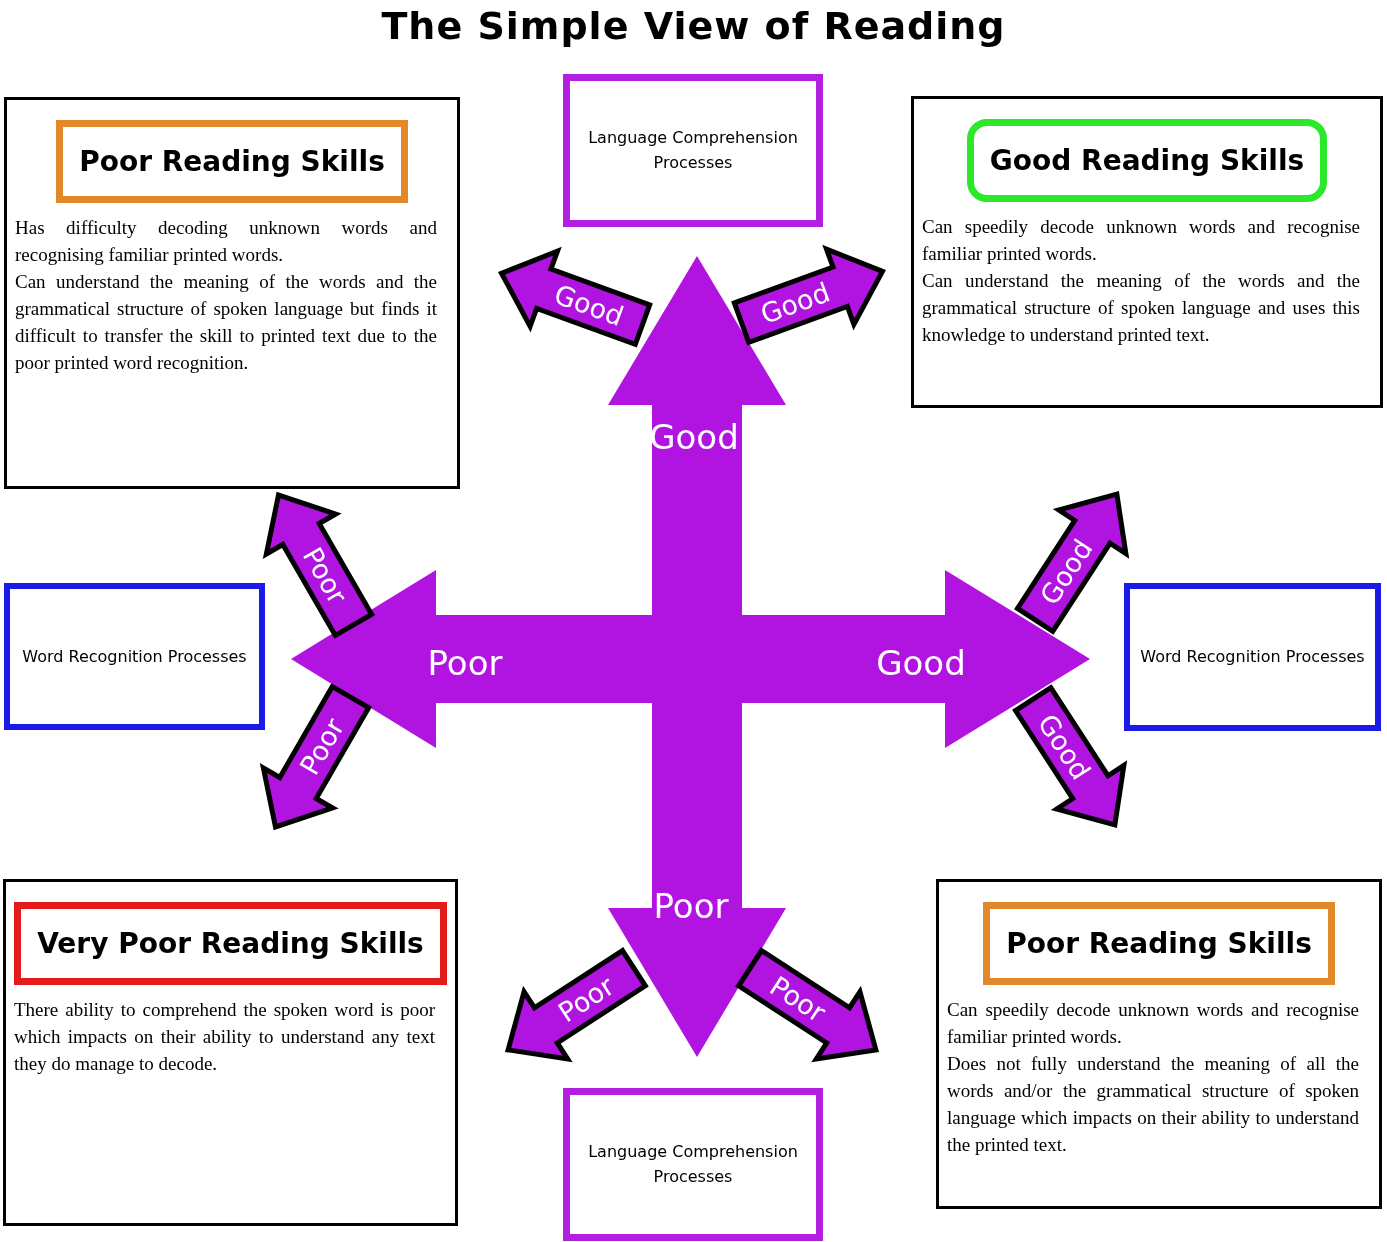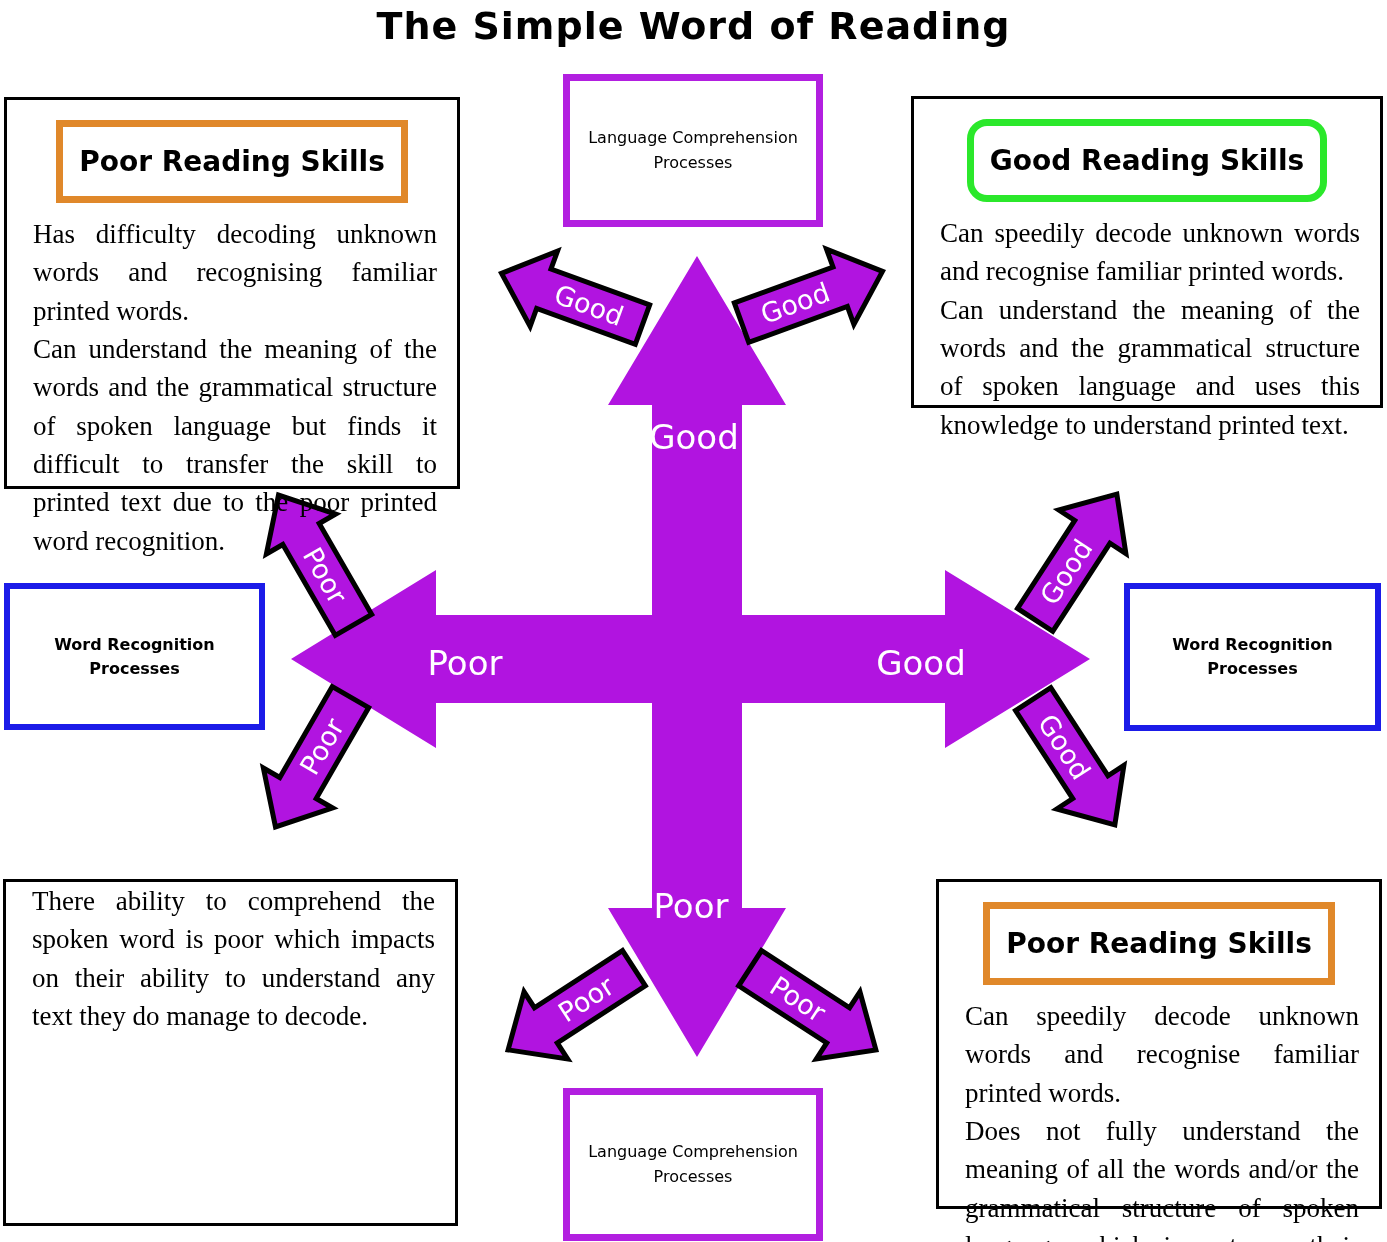--- a/index.html
+++ b/index.html
@@ -11,50 +11,50 @@
 
   #title{position:absolute;left:0;right:0;top:4px;text-align:center;
          font-size:38px;font-weight:bold;letter-spacing:1px;}
 
   #arrow-layer{position:absolute;left:0;top:0;width:1387px;height:1242px;z-index:0;}
 
   .cornerbox{position:absolute;border:3px solid #000;background:#fff;z-index:1;}
   .cornerbox .hdr{display:block;width:fit-content;margin:20px auto 12px;
                   padding:18px 16px;border-style:solid;border-width:7px;
                   font-size:28px;font-weight:bold;white-space:nowrap;}
-  .cornerbox p{margin:10px 20px 0 26px;font-size:27px;line-height:1.42;
+  .cornerbox p{margin:10px 20px 0 8px;font-size:19px;line-height:1.42;
                text-align:justify;font-family:"Liberation Serif",serif;}
   .hdr.orange{border-color:#E0882A;}
   .hdr.green{border-color:#2BE82B;border-radius:20px;}
   .hdr.red{border-color:#E31B1B;}
 
   #box-top-left{left:4px;top:97px;width:450px;height:386px;}
   #box-top-right{left:911px;top:96px;width:466px;height:306px;}
   #box-bottom-left{left:3px;top:879px;width:449px;height:341px;}
   #box-bottom-right{left:936px;top:879px;width:440px;height:324px;}
 
   .centerbox{position:absolute;background:#fff;z-index:1;display:flex;
              align-items:center;justify-content:center;text-align:center;
              font-size:16px;line-height:1.55;}
   .purplebox{border:7px solid #B21FE0;}
-  .bluebox{border:6px solid #1B1BE8;line-height:1.5;font-weight:bold;}
+  .bluebox{border:6px solid #1B1BE8;line-height:1.5;}
 
   #box-top-center{left:563px;top:74px;width:246px;height:139px;}
   #box-bottom-center{left:563px;top:1088px;width:246px;height:139px;}
   #box-left{left:4px;top:583px;width:249px;height:135px;}
   #box-right{left:1124px;top:583px;width:245px;height:136px;}
 
   text{font-family:"DejaVu Sans",sans-serif;fill:#ffffff;}
   .biglabel{font-size:34px;}
   .smalllabel{font-size:27px;}
 </style>
 </head>
 <body>
 
-<div id="title" class="comic">The Simple Word of Reading</div>
+<div id="title" class="comic">The Simple View of Reading</div>
 
 <svg id="arrow-layer" viewBox="0 0 1387 1242" xmlns="http://www.w3.org/2000/svg">
 
   <polygon fill="#B114E0" points="697,256 786,405 742,405 742,908 786,908 697,1057 608,908 652,908 652,405 608,405"></polygon>
 
   <polygon fill="#B114E0" points="291,659 436,570 436,615 945,615 945,570 1090,659 945,748 945,703 436,703 436,748"></polygon>
 
   <text class="biglabel" x="694" y="437" text-anchor="middle" dominant-baseline="central">Good</text>
   <text class="biglabel" x="691" y="906" text-anchor="middle" dominant-baseline="central">Poor</text>
   <text class="biglabel" x="465" y="663" text-anchor="middle" dominant-baseline="central">Poor</text>
@@ -107,20 +107,21 @@
   <p class="serif" style="margin-top:0;">Can understand the meaning of the words and the grammatical structure of spoken language but finds it difficult to transfer the skill to printed text due to the poor printed word recognition.</p>
 </div>
 
 <div id="box-top-right" class="cornerbox">
   <span class="hdr green comic">Good Reading Skills</span>
   <p class="serif">Can speedily decode unknown words and recognise familiar printed words.</p>
   <p class="serif" style="margin-top:0;">Can understand the meaning of the words and the grammatical structure of spoken language and uses this knowledge to understand printed text.</p>
 </div>
 
 <div id="box-bottom-left" class="cornerbox">
+  <span class="hdr red comic">Very Poor Reading Skills</span>
   <p class="serif" style="margin-top:0;">There ability to comprehend the spoken word is poor which  impacts on their ability to understand any text they do manage to decode.</p>
 </div>
 
 <div id="box-bottom-right" class="cornerbox">
   <span class="hdr orange comic">Poor Reading Skills</span>
   <p class="serif">Can speedily decode unknown words and recognise familiar printed words.</p>
   <p class="serif" style="margin-top:0;">Does not fully understand the meaning of all the words and/or the grammatical structure of spoken language which impacts on their ability to understand the printed text.</p>
 </div>
 
 <div id="box-top-center" class="centerbox purplebox comic">

